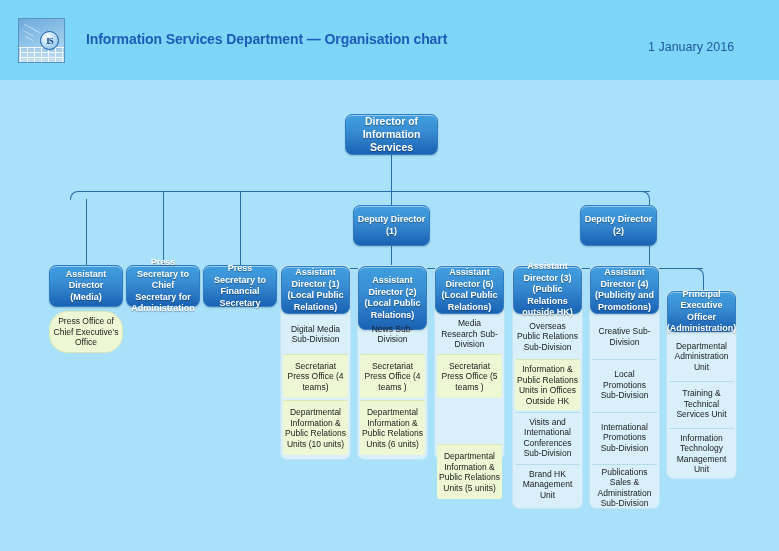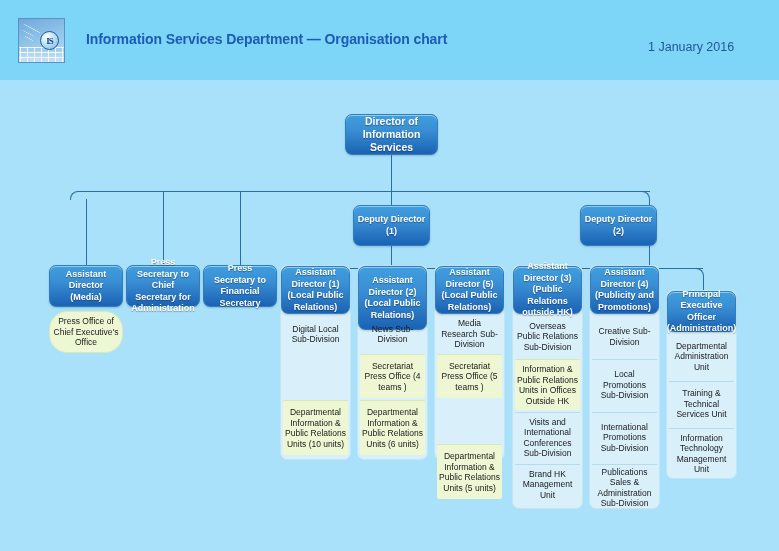--- a/index.html
+++ b/index.html
@@ -236,21 +236,24 @@
   </div>
   <div class="node" style="left:203px; top:185px; width:74px; height:42px;">
     <span>Press Secretary to Financial Secretary</span>
   </div>
 
   <div class="panel" style="left:280px; top:185px; width:71px; height:195px;">
     <div class="node" style="height:48px;">
       <span>Assistant Director (1) (Local Public Relations)</span>
     </div>
     <div class="cell first" style="top:50px; height:36px;">
-      <span>Digital Local Sub-Division</span>
+      <span>Digital Media Sub-Division</span>
+    </div>
+    <div class="cell green" style="top:88px; height:44px;">
+      <span>Secretariat Press Office (4 teams)</span>
     </div>
     <div class="cell green" style="top:134px; height:55px;">
       <span>Departmental Information &amp; Public Relations Units (10 units)</span>
     </div>
   </div>
 
   <div class="panel" style="left:357px; top:185px; width:71px; height:195px;">
     <div class="node" style="height:64px;">
       <span>Assistant Director (2) (Local Public Relations)</span>
     </div>

